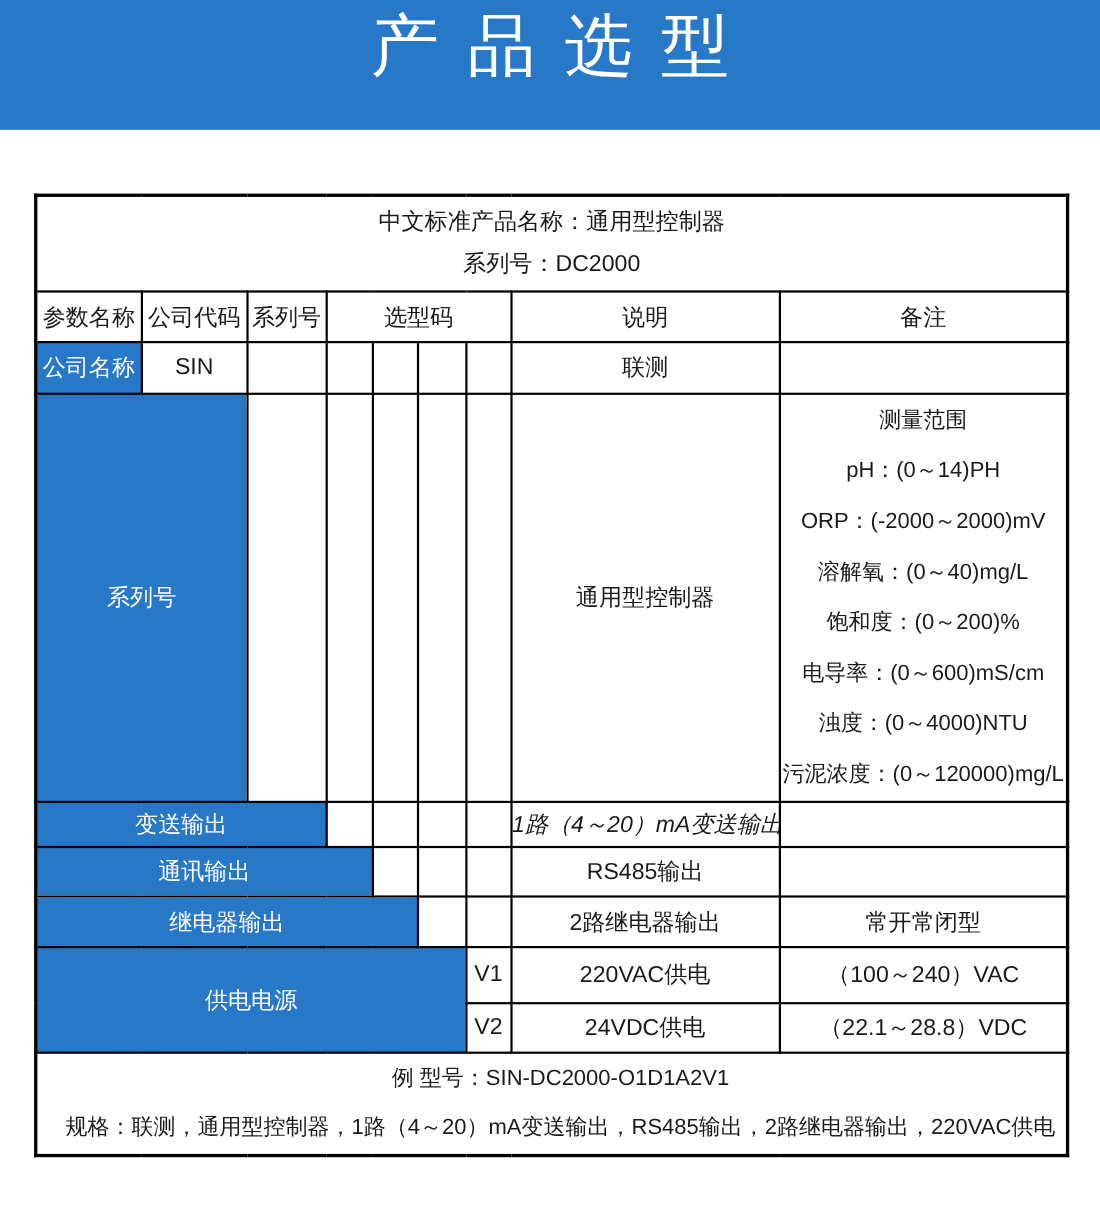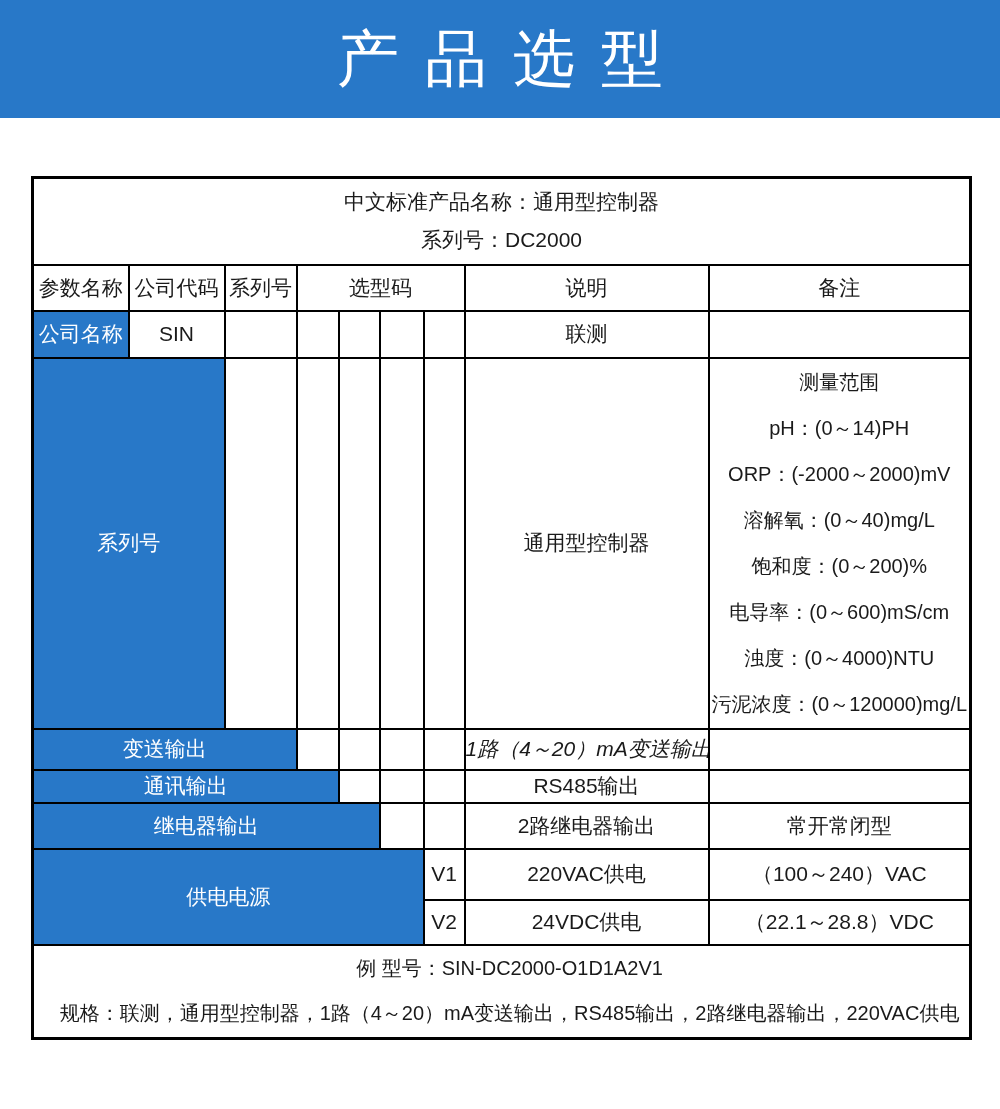--- a/index.html
+++ b/index.html
@@ -4,21 +4,21 @@
 <style>
   html,body{margin:0;padding:0;}
   body{
     width:1000px;height:1109px;background:#ffffff;
     font-family:"Liberation Sans","DejaVu Sans",sans-serif;
     color:#1a1a1a;position:relative;
   }
   
   .banner{
     width:1000px;height:118px;background:#2878c8;
-    display:flex;align-items:center;justify-content:center;
+    display:flex;justify-content:center;
   }
   .banner-title{
     color:#ffffff;font-size:62px;letter-spacing:26px;text-indent:26px;
     font-weight:400;white-space:nowrap;
   }
   
   table.sel{
     border-collapse:collapse;table-layout:fixed;
     width:938px;margin:58px 0 0 31px;
     border:3px solid #000;
@@ -28,21 +28,21 @@
     text-align:center;vertical-align:middle;
     font-size:21px;padding:0;overflow:hidden;
   }
   td.blue{background:#2878c8;color:#ffffff;}
   
   tr.r-title{height:87px;}
   tr.r-head{height:46px;}
   tr.r-company{height:47px;}
   tr.r-series{height:371px;}
   tr.r-transmit{height:41px;}
-  tr.r-comm{height:33px;}
+  tr.r-comm{height:45px;}
   tr.r-relay{height:46px;}
   tr.r-v1{height:51px;}
   tr.r-v2{height:45px;}
   tr.r-footer{height:94px;}
   
   .title-cell-inner{display:flex;flex-direction:column;justify-content:flex-end;height:100%;}
   .title-cell-inner div{line-height:38px;}
   
   .remarks{display:flex;flex-direction:column;justify-content:center;height:100%;}
   .remarks div{line-height:46px;font-size:20px;white-space:nowrap;}

